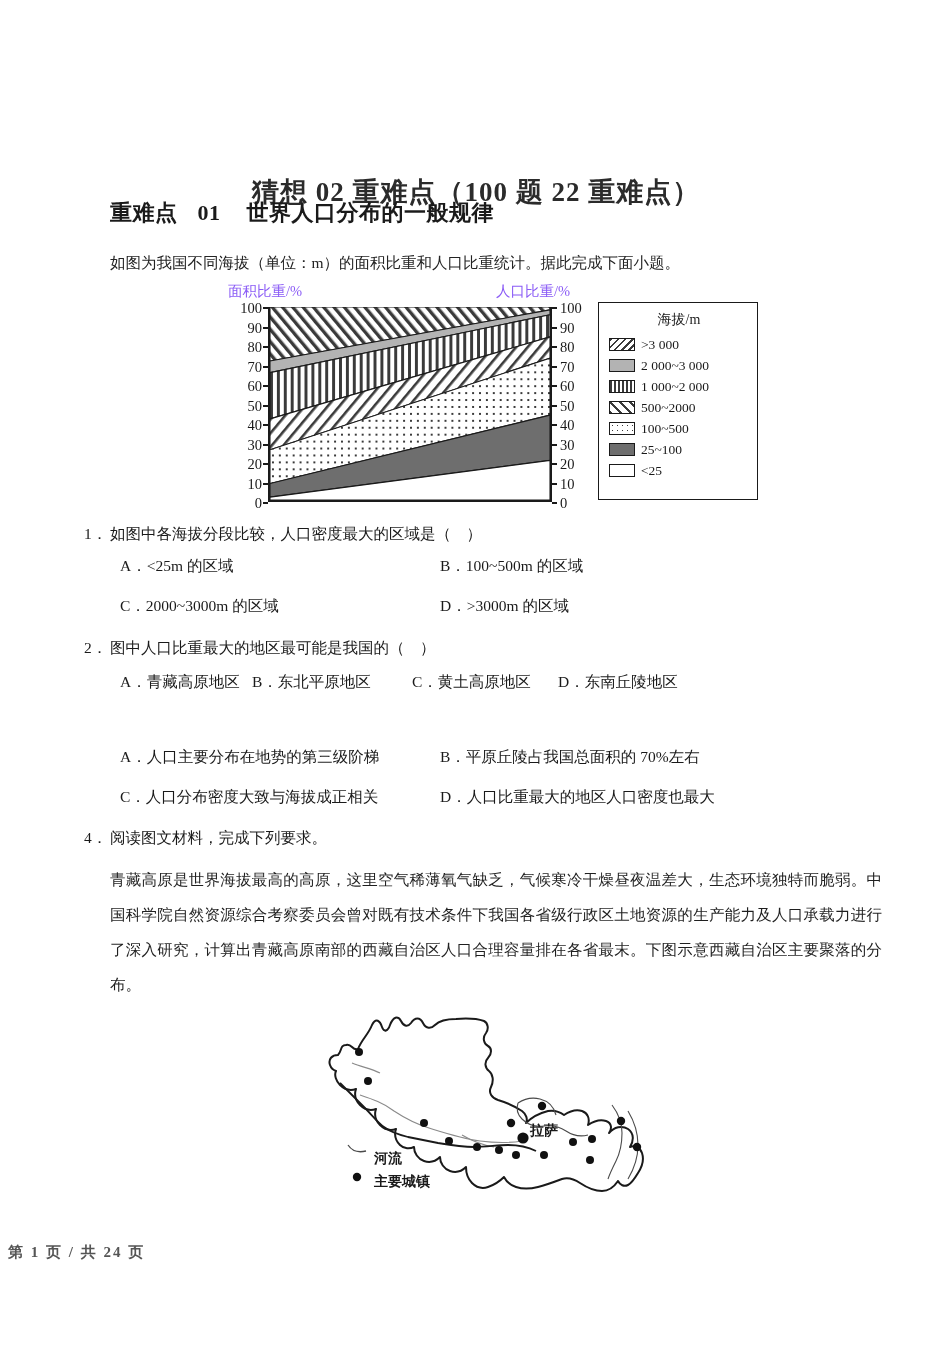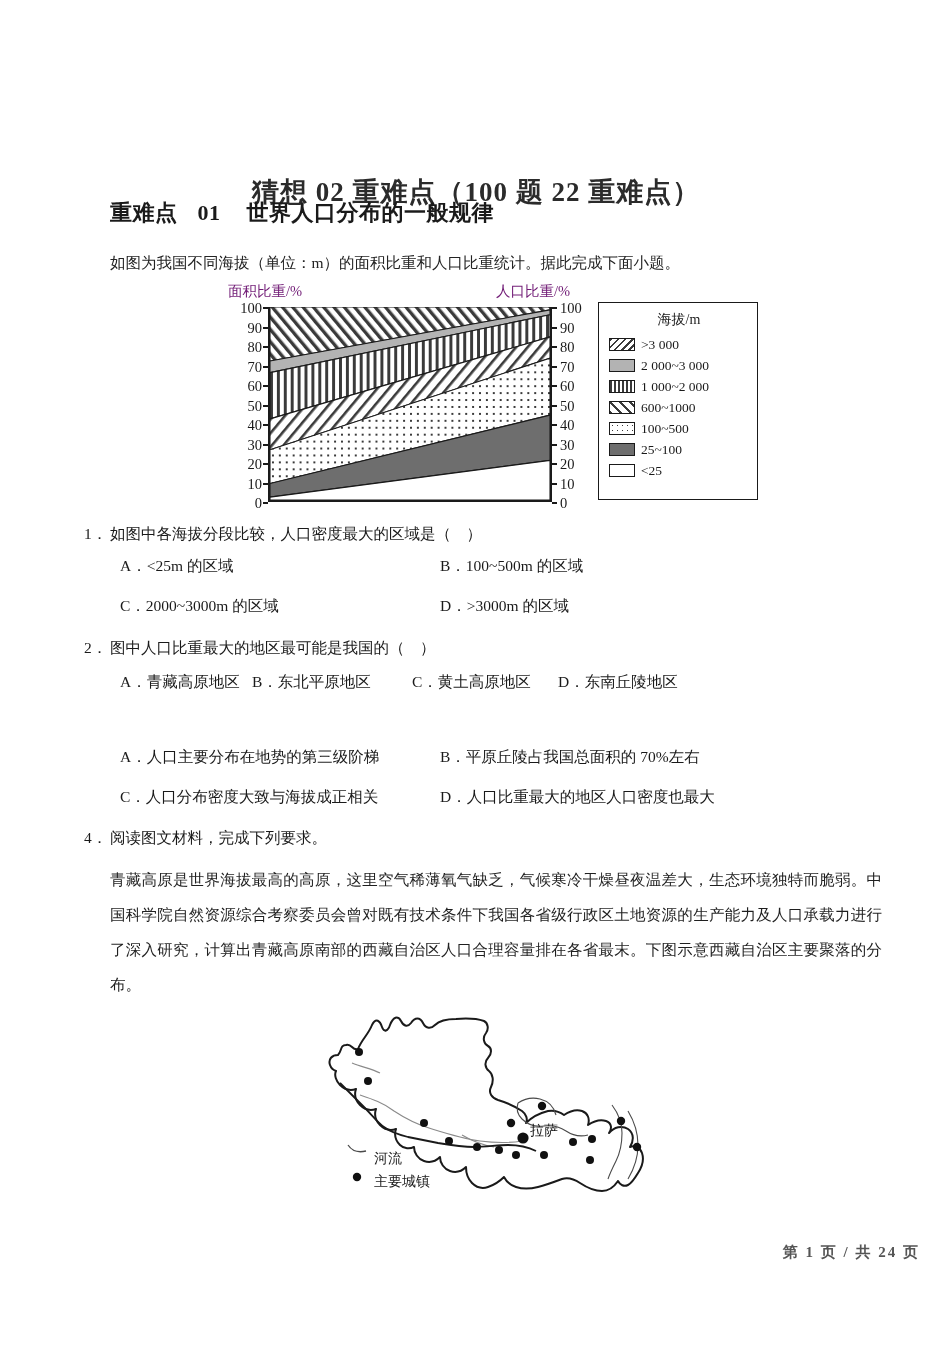--- a/index.html
+++ b/index.html
@@ -55,21 +55,21 @@
 
   
   .chart-wrap {
     position: absolute;
     left: 228px; top: 282px;
     width: 520px; height: 232px;
   }
   .axis-title {
     position: absolute;
     font-size: 14.5px;
-    color: #701a75;
+    color: #8b5cf6;
     white-space: nowrap;
   }
   .axis-title.left  { left: 0px;   top: 0px; }
   .axis-title.right { left: 268px; top: 0px; }
 
   .plot {
     position: absolute;
     left: 40px; top: 25px;
     width: 284px; height: 195px;
     border-left: 2px solid #1a1a1a;
@@ -176,30 +176,31 @@
     position: absolute;
     left: 322px; top: 995px;
     width: 370px; height: 215px;
   }
   .map-wrap svg { display: block; }
   .map-label {
     position: absolute;
     font-size: 14px;
     color: #1a1a1a;
     white-space: nowrap;
+    font-weight: bold;
   }
   .lhasa-label { left: 208px; top: 127px; }
   .map-legend-river { left: 52px; top: 155px; }
   .map-legend-town  { left: 52px; top: 178px; }
 
   .footer {
     position: absolute;
-    left: 0; top: 1243px;
+    left: 8px; top: 1243px;
     width: 920px;
-    text-align: right;
+    text-align: left;
     font-size: 15px;
     font-weight: bold;
     color: #555;
     letter-spacing: 2px;
   }
 </style>
 </head>
 <body>
 
 <div class="page">
@@ -314,21 +315,21 @@
       <div class="legend-row">
         <span class="swatch" style="background:#b3b3b3;"></span>
         <span class="legend-label">2 000~3 000</span>
       </div>
       <div class="legend-row">
         <span class="swatch" style="background-image:repeating-linear-gradient(90deg,#3a3a3a 0 2px,#fff 2px 4px);"></span>
         <span class="legend-label">1 000~2 000</span>
       </div>
       <div class="legend-row">
         <span class="swatch" style="background-image:repeating-linear-gradient(45deg,#3a3a3a 0 2px,#fff 2px 7px);"></span>
-        <span class="legend-label">600~1000</span>
+        <span class="legend-label">500~2000</span>
       </div>
       <div class="legend-row">
         <span class="swatch" style="background-image:radial-gradient(#3a3a3a 0.9px,transparent 1px);background-size:5px 5px;"></span>
         <span class="legend-label">100~500</span>
       </div>
       <div class="legend-row">
         <span class="swatch" style="background:#6e6e6e;"></span>
         <span class="legend-label">25~100</span>
       </div>
       <div class="legend-row">

